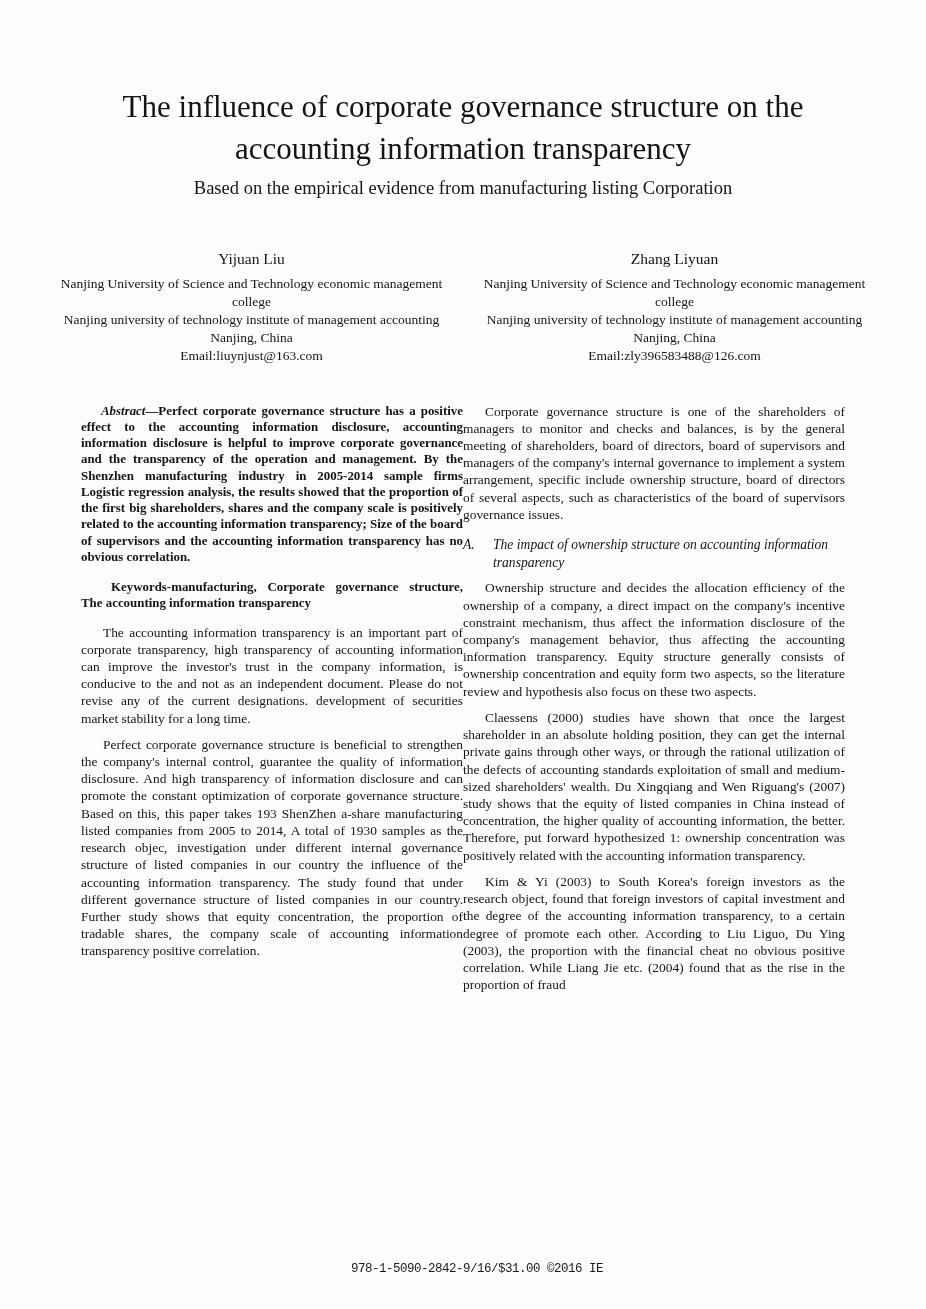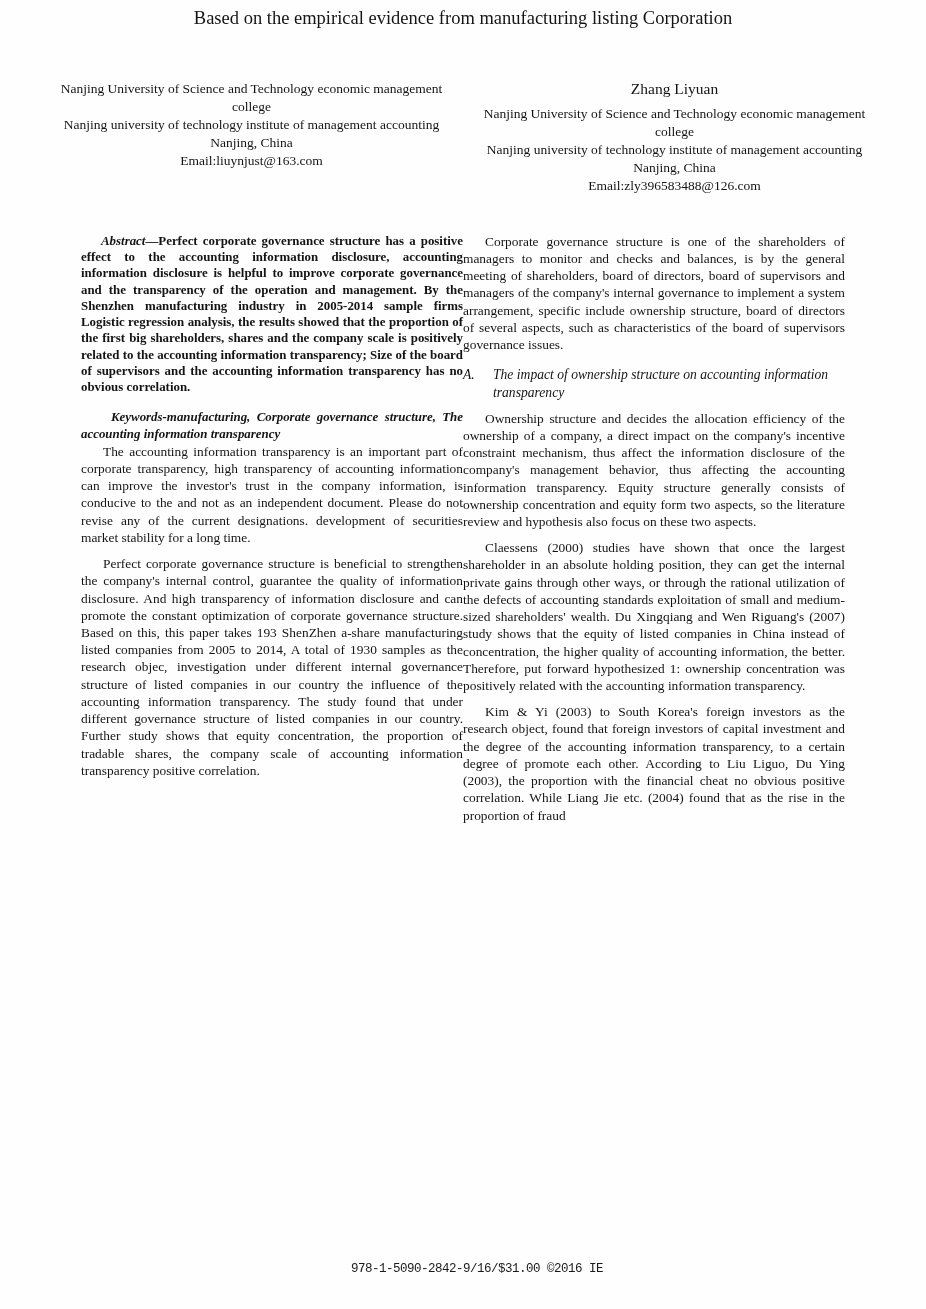--- a/index.html
+++ b/index.html
@@ -58,25 +58,24 @@
   .abstract-p {
     font-weight: bold;
     font-size: 12.9px;
     line-height: 1.26;
     text-indent: 20px;
     margin: 0;
   }
   .abstract-label { font-style: italic; }
   .keywords-p {
     font-weight: bold;
-    font-style: italic;
     font-size: 12.9px;
     line-height: 1.26;
     text-indent: 30px;
-    margin: 14px 0 1px;
+    margin: 14px 0 12px;
   }
   .section-heading {
     text-align: center;
     font-size: 13.6px;
     line-height: 1.3;
     margin: 17px 8px 11px;
   }
   .section-number { margin-right: 26px; }
   .col p.body-p {
     margin: 0 0 9px;
@@ -103,24 +102,26 @@
     letter-spacing: -0.5px;
     color: #1a1a1a;
     padding-left: 28px;
   }
 </style>
 </head>
 <body>
 
 <div class="page">
 
+  <h1 class="title">The influence of corporate governance structure on the accounting information transparency</h1>
   <div class="subtitle">Based on the empirical evidence from manufacturing listing Corporation</div>
 
   <div class="authors">
     <div class="author">
+      <div class="author-name">Yijuan Liu</div>
       <div class="author-line">Nanjing University of Science and Technology economic management college</div>
       <div class="author-line">Nanjing university of technology institute of management accounting</div>
       <div class="author-line">Nanjing, China</div>
       <div class="author-line">Email:liuynjust@163.com</div>
     </div>
     <div class="author">
       <div class="author-name">Zhang Liyuan</div>
       <div class="author-line">Nanjing University of Science and Technology economic management college</div>
       <div class="author-line">Nanjing university of technology institute of management accounting</div>
       <div class="author-line">Nanjing, China</div>

